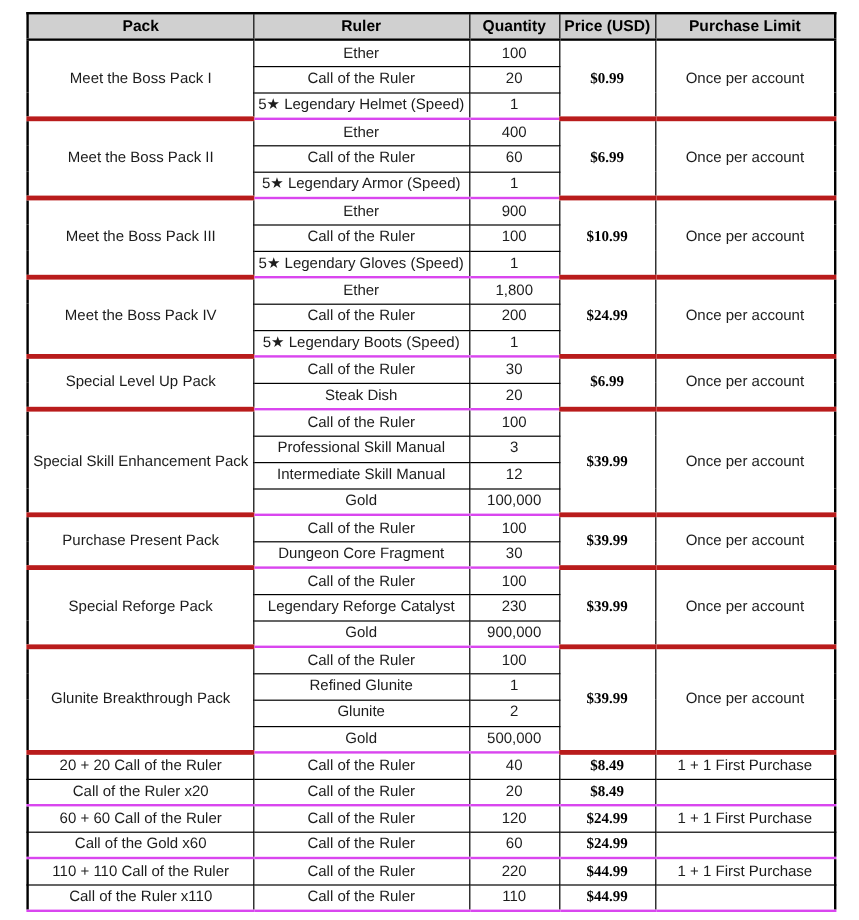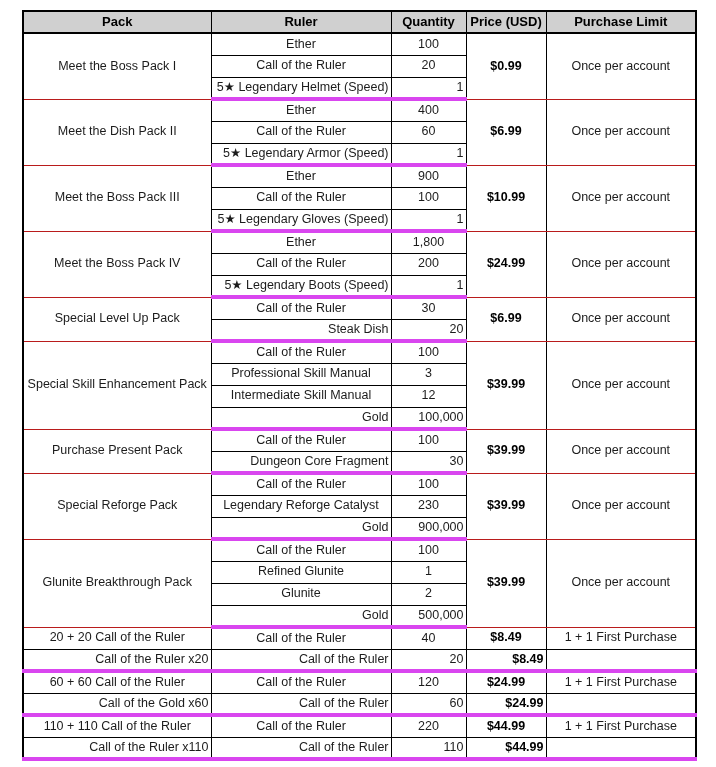--- a/index.html
+++ b/index.html
@@ -29,23 +29,23 @@
     white-space: nowrap;
   }
   th {
     background: var(--header-bg, #d0d0d0);
     font-weight: bold;
     font-size: 13px;
     color: #000;
     border-bottom: 2px solid #000;
     margin-left: 47px;
   }
-  td.price-cell { font-weight: bold; color: #000; }
-  tr.section-end > td { border-bottom: 4px solid #d946ef; text-align: right; }
-  td.sec-bottom { border-bottom: 1px solid #b91c1c; }
+  td.price-cell { font-weight: bold; color: #000; font-family: Liberation Serif, serif; }
+  tr.section-end > td { border-bottom: 2px solid #d946ef; }
+  td.sec-bottom { border-bottom: 4px solid #b91c1c; }
   col.c-pack  { width: 188px; }
   col.c-item  { width: 180px; }
   col.c-qty   { width: 75px;  }
   col.c-price { width: 80px;  }
   col.c-limit { width: 150px; }
 </style>
 </head>
 <body>
 
 <div class="table-wrap">
@@ -76,21 +76,21 @@
         </tr>
         <tr>
           <td class="item-cell">Call of the Ruler</td>
           <td class="qty-cell">20</td>
         </tr>
         <tr class="section-end">
           <td class="item-cell">5★ Legendary Helmet (Speed)</td>
           <td class="qty-cell">1</td>
         </tr>
         <tr>
-          <td rowspan="3" class="pack-cell sec-bottom">Meet the Dish Pack II</td>
+          <td rowspan="3" class="pack-cell sec-bottom">Meet the Boss Pack II</td>
           <td class="item-cell">Ether</td>
           <td class="qty-cell">400</td>
           <td rowspan="3" class="price-cell sec-bottom">$6.99</td>
           <td rowspan="3" class="limit-cell sec-bottom">Once per account</td>
         </tr>
         <tr>
           <td class="item-cell">Call of the Ruler</td>
           <td class="qty-cell">60</td>
         </tr>
         <tr class="section-end">

